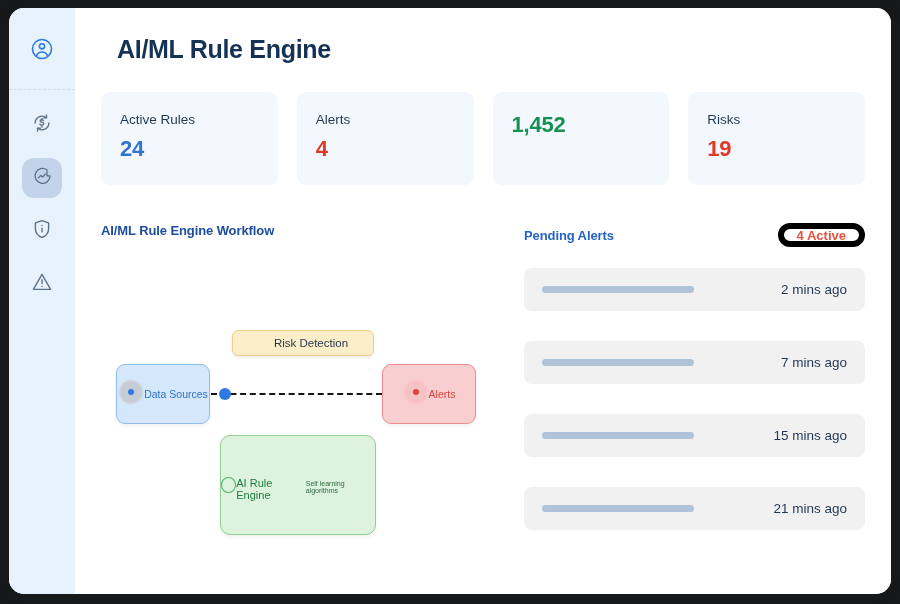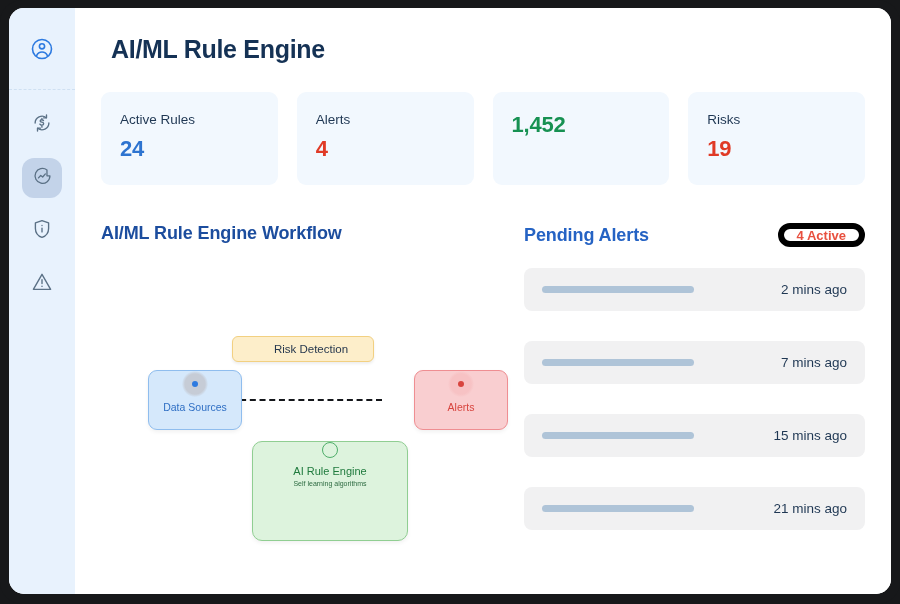--- a/index.html
+++ b/index.html
@@ -66,21 +66,21 @@
     background: #ffffff;
     padding: 0 26px;
   }
 
   #page-title {
     font-size: 25px;
     font-weight: bold;
     color: #153255;
     letter-spacing: -0.3px;
     margin-top: 27px;
-    margin-left: 10px;
+    margin-left: 16px;
   }
 
   
   #stats {
     display: flex;
     gap: 19px;
     margin-top: 28px;
   }
   .stat-card {
     flex: 1 1 0;
@@ -103,21 +103,21 @@
   
   #content {
     display: flex;
     margin-top: 38px;
     gap: 18px;
   }
   #left-col { width: 405px; flex: 0 0 405px; }
   #right-col { flex: 1 1 auto; }
 
   .section-title {
-    font-size: 18px;
+    font-size: 13px;
     font-weight: bold;
     color: #2563c4;
     letter-spacing: -0.1px;
   }
   .section-title.dark { color: #1c4d9e; }
 
   
   #diagram {
     position: relative;
     height: 290px;
@@ -137,24 +137,24 @@
     font-size: 11.5px;
     color: #27384e;
     box-shadow: 0 2px 3px rgba(0,0,0,0.07);
     padding-left: 16px;
   }
 
   .node {
     position: absolute;
     border-radius: 9px;
     display: flex;
-    flex-direction: column;
-    align-items: center;
+    flex-direction: row;
+    align-items: center;
+    justify-content: center;
     box-shadow: 0 2px 4px rgba(0,0,0,0.06);
-    margin-left: 32px;
   }
 
   #node-data {
     left: 15px; top: 116px;
     width: 94px; height: 60px;
     background: #d5e8fb;
     border: 1px solid #8fbdee;
   }
   #node-alerts {
     left: 281px; top: 116px;

